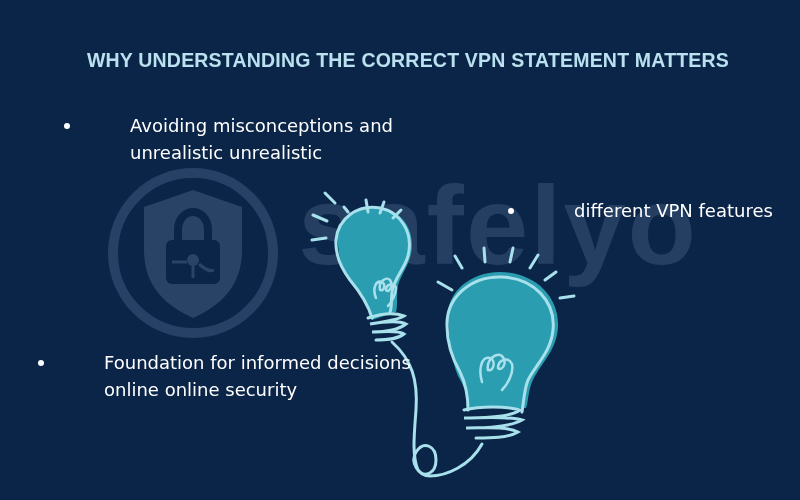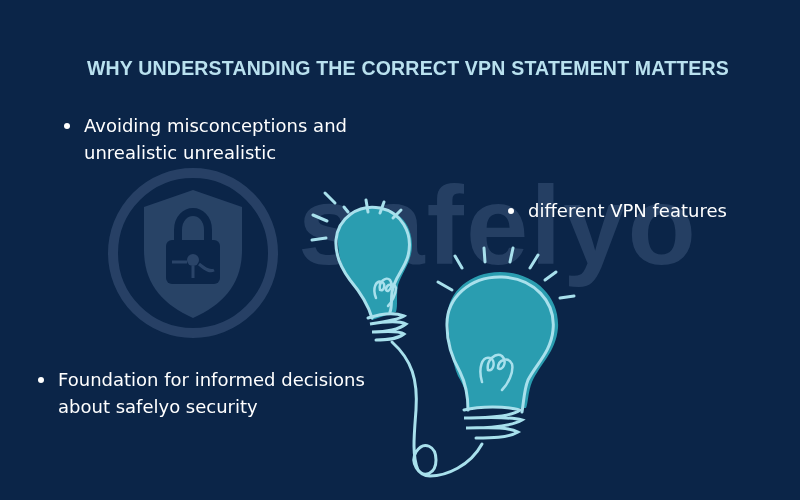--- a/index.html
+++ b/index.html
@@ -23,21 +23,21 @@
     .title {
       position: absolute;
       left: 16px; right: 0;
       top: 49px;
       text-align: center;
       color: #b9e1ef;
       font-family: "Liberation Sans", sans-serif;
       font-weight: bold;
       font-size: 19.5px;
       letter-spacing: 0.2px;
-      margin: 8px;
+      margin: 0;
     }
     .watermark {
       position: absolute;
       left: 0; top: 0;
       width: 800px; height: 500px;
       pointer-events: none;
     }
     .wm-text {
       position: absolute;
       left: 298px;
@@ -70,24 +70,25 @@
       top: 11px;
       width: 6px;
       height: 6px;
       border-radius: 50%;
       background: #ffffff;
     }
     .bullet .txt {
       display: block;
       padding-left: 20px;
       white-space: nowrap;
+      margin-left: 46px;
     }
     .b1 { left: 64px; top: 112px; }
     .b2 { left: 508px; top: 197px; }
-    .b3 { left: 38px; top: 366px; }
+    .b3 { left: 38px; top: 349px; }
   </style>
 </head>
 <body>
 
 <div class="canvas">
 
   <div class="watermark">
     <svg width="800" height="500" viewBox="0 0 800 500" style="position:absolute;left:0;top:0;">
       <circle cx="193" cy="253" r="80" fill="none" stroke="#2a4468" stroke-width="10" opacity="0.9"></circle>
       <path d="M193 190 L242 207 L242 250 C242 285 222 305 193 318 C164 305 144 285 144 250 L144 207 Z" fill="#2a4468" opacity="0.95"></path>
@@ -154,16 +155,16 @@
   </div>
 
   <div class="bullet b2">
     <span class="dot"></span>
     <span class="txt">different VPN features</span>
   </div>
 
   <div class="bullet b3">
     <span class="dot"></span>
     <span class="txt">Foundation for informed decisions</span>
-    <span class="txt">about safelyo security</span>
+    <span class="txt">online online security</span>
   </div>
 
 </div>
 
 </body></html>

